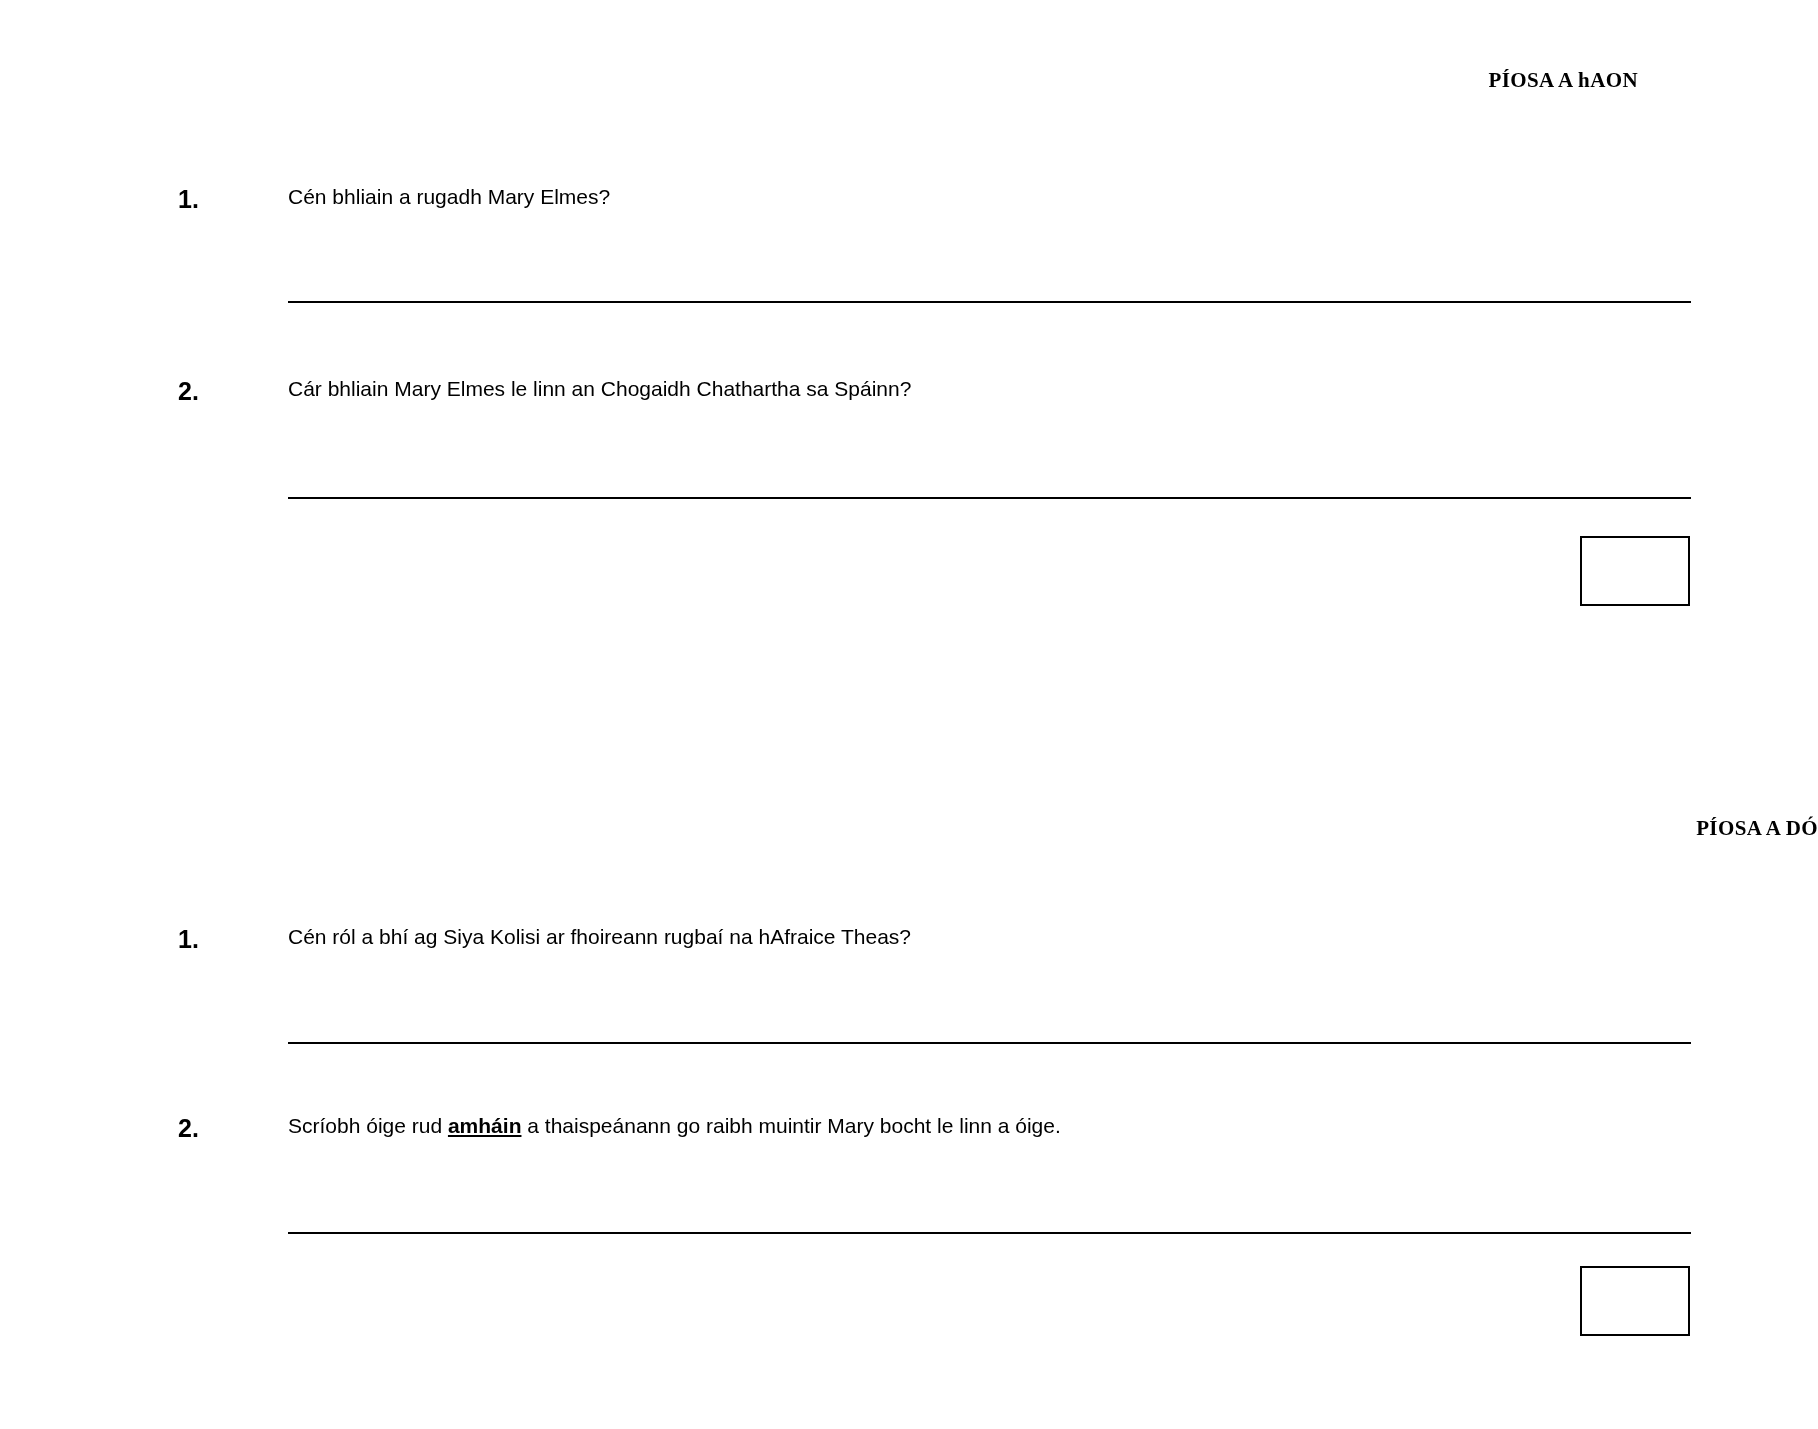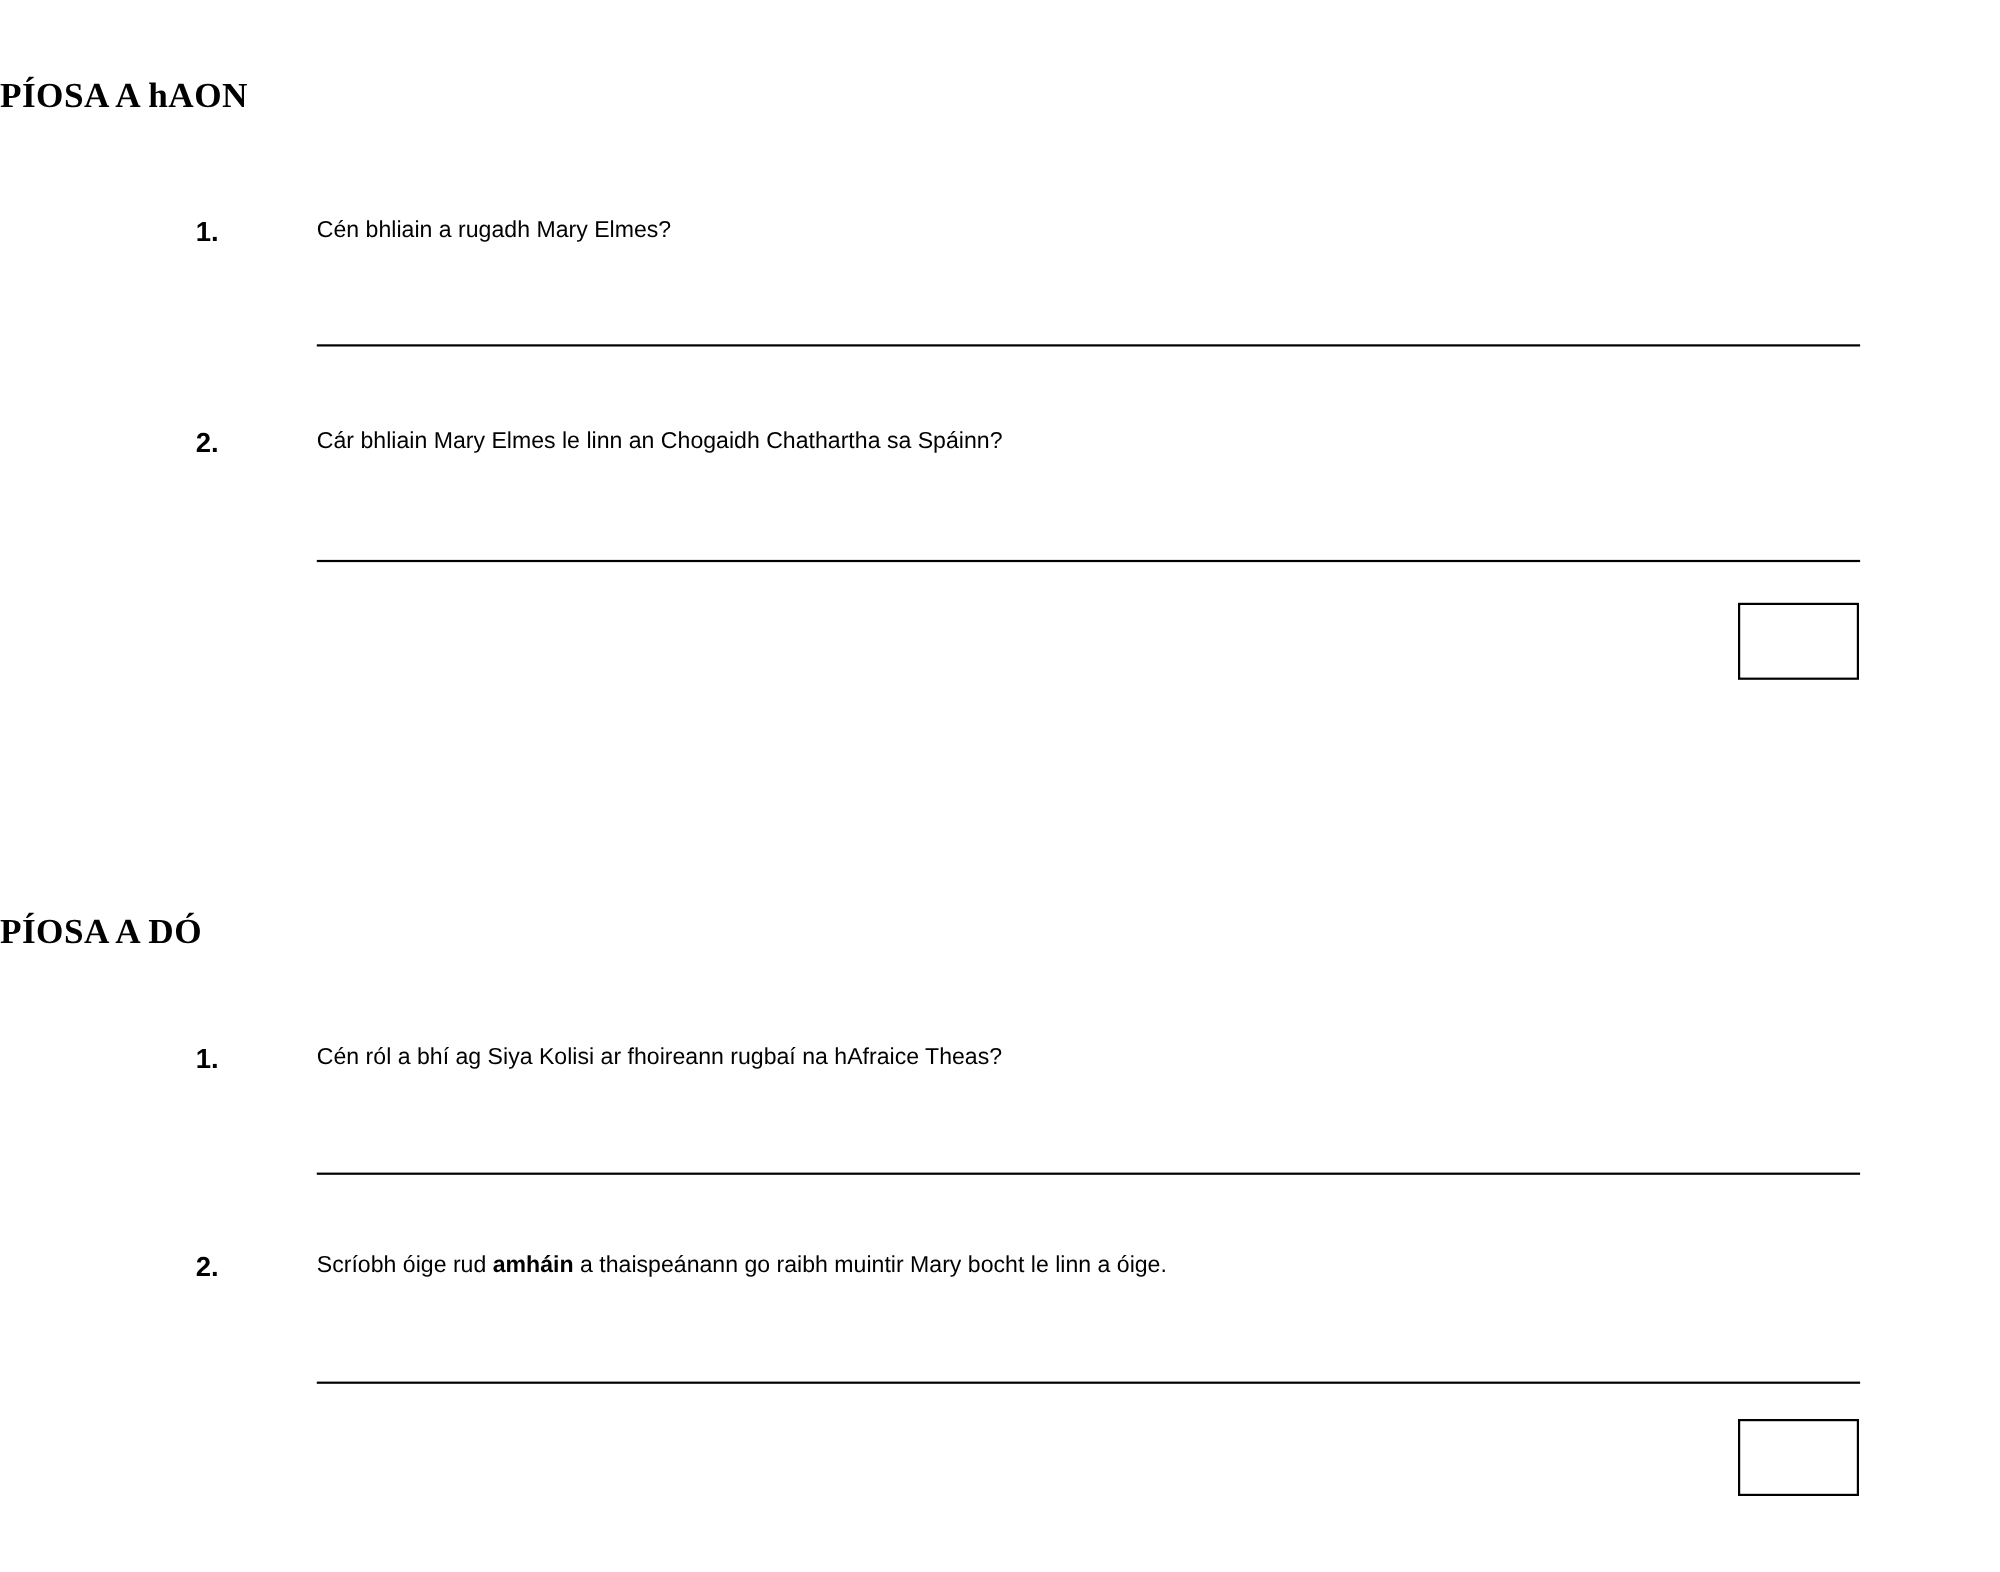--- a/index.html
+++ b/index.html
@@ -17,24 +17,24 @@
   .page {
     position: relative;
     width: 1818px;
     height: 1429px;
     box-sizing: border-box;
   }
   .section {
     position: relative;
   }
   .section-title {
-    text-align: left;
+    text-align: right;
     font-family: "Liberation Serif", serif;
     font-weight: bold;
-    font-size: 32px;
+    font-size: 21px;
     letter-spacing: 0.4px;
     color: #000;
   }
   #section-one-title {
     padding-top: 68px;
     padding-right: 180px;
   }
   #section-two-title {
     padding-top: 58px;
   }
@@ -55,20 +55,21 @@
     font-weight: bold;
     line-height: 1.3;
   }
   .q-text {
     font-size: 21px;
     line-height: 1.3;
     white-space: nowrap;
   }
   .q-text b {
     font-weight: bold;
+    text-decoration: underline;
   }
   .answer-line {
     margin-left: 288px;
     margin-right: 127px;
     border-bottom: 2px solid #000;
     height: 0;
   }
   .marks-box {
     width: 110px;
     height: 70px;

